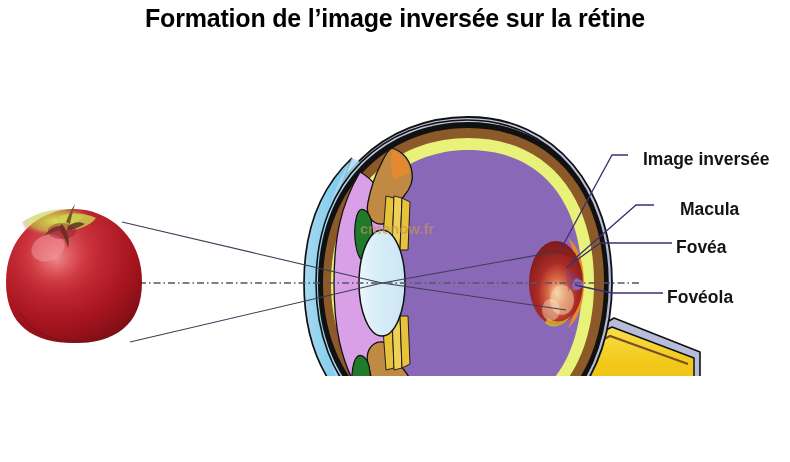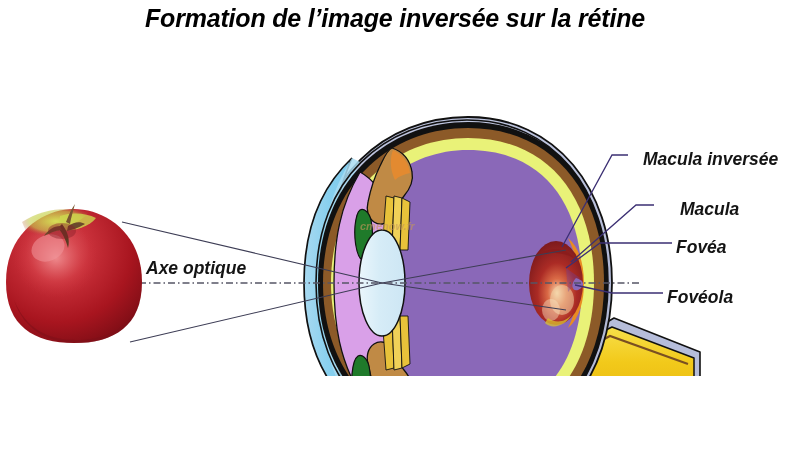--- a/index.html
+++ b/index.html
@@ -9,21 +9,20 @@
   }
   body {
     font-family: "Liberation Sans", sans-serif;
   }
   #stage {
     position: relative;
     width: 790px;
     height: 376px;
     background: #ffffff;
     overflow: hidden;
-    font-style: italic;
   }
   #title {
     position: absolute;
     left: 0;
     top: 4px;
     width: 790px;
     text-align: center;
     font-size: 25px;
     font-weight: bold;
     color: #000000;
@@ -48,21 +47,21 @@
     position: absolute;
     left: 0;
     top: 0;
     width: 790px;
     height: 462px;
   }
   #watermark {
     position: absolute;
     left: 360px;
     top: 220px;
-    font-size: 11px;
+    font-size: 15px;
     font-weight: bold;
     color: rgba(196,150,90,0.62);
     font-family: "Liberation Sans", sans-serif;
     white-space: nowrap;
     pointer-events: none;
   }
 </style>
 </head>
 <body>
 
@@ -205,21 +204,20 @@
       <path d="M60,216 C72,212 86,213 96,218 C88,228 72,232 58,230 Z" fill="#cdd84e" opacity="0.8"></path>
       <path d="M62,224 C68,232 70,240 68,248 C66,240 62,232 58,228 Z" fill="#5a3b22"></path>
       <path d="M68,226 C74,222 80,221 85,224 C78,228 72,230 67,231 Z" fill="#6b4a2c"></path>
       <path d="M60,226 C54,226 48,230 44,236 C52,232 58,230 62,230 Z" fill="#6b4a2c"></path>
       <path d="M66,222 C69,214 72,208 75,204 C73,211 71,218 70,224 Z" fill="#7a5530"></path>
       <ellipse cx="62" cy="231" rx="14" ry="8" fill="#8a2027" opacity="0.45"></ellipse>
       <path d="M14,300 C24,330 48,343 78,343 C108,343 130,330 140,302 C128,330 104,340 76,340 C48,340 26,329 14,300 Z" fill="#7d1119" opacity="0.55"></path>
     </g>
   </svg>
 
-  <div class="label" id="lbl-image-inversee">Macula inversée</div>
+  <div class="label" id="lbl-image-inversee">Image inversée</div>
   <div class="label" id="lbl-macula">Macula</div>
   <div class="label" id="lbl-fovea">Fovéa</div>
   <div class="label" id="lbl-foveola">Fovéola</div>
-  <div class="label" id="lbl-axe-optique">Axe optique</div>
 
   <div id="watermark">cmenow.fr</div>
 
 </div>
 
 </body></html>

